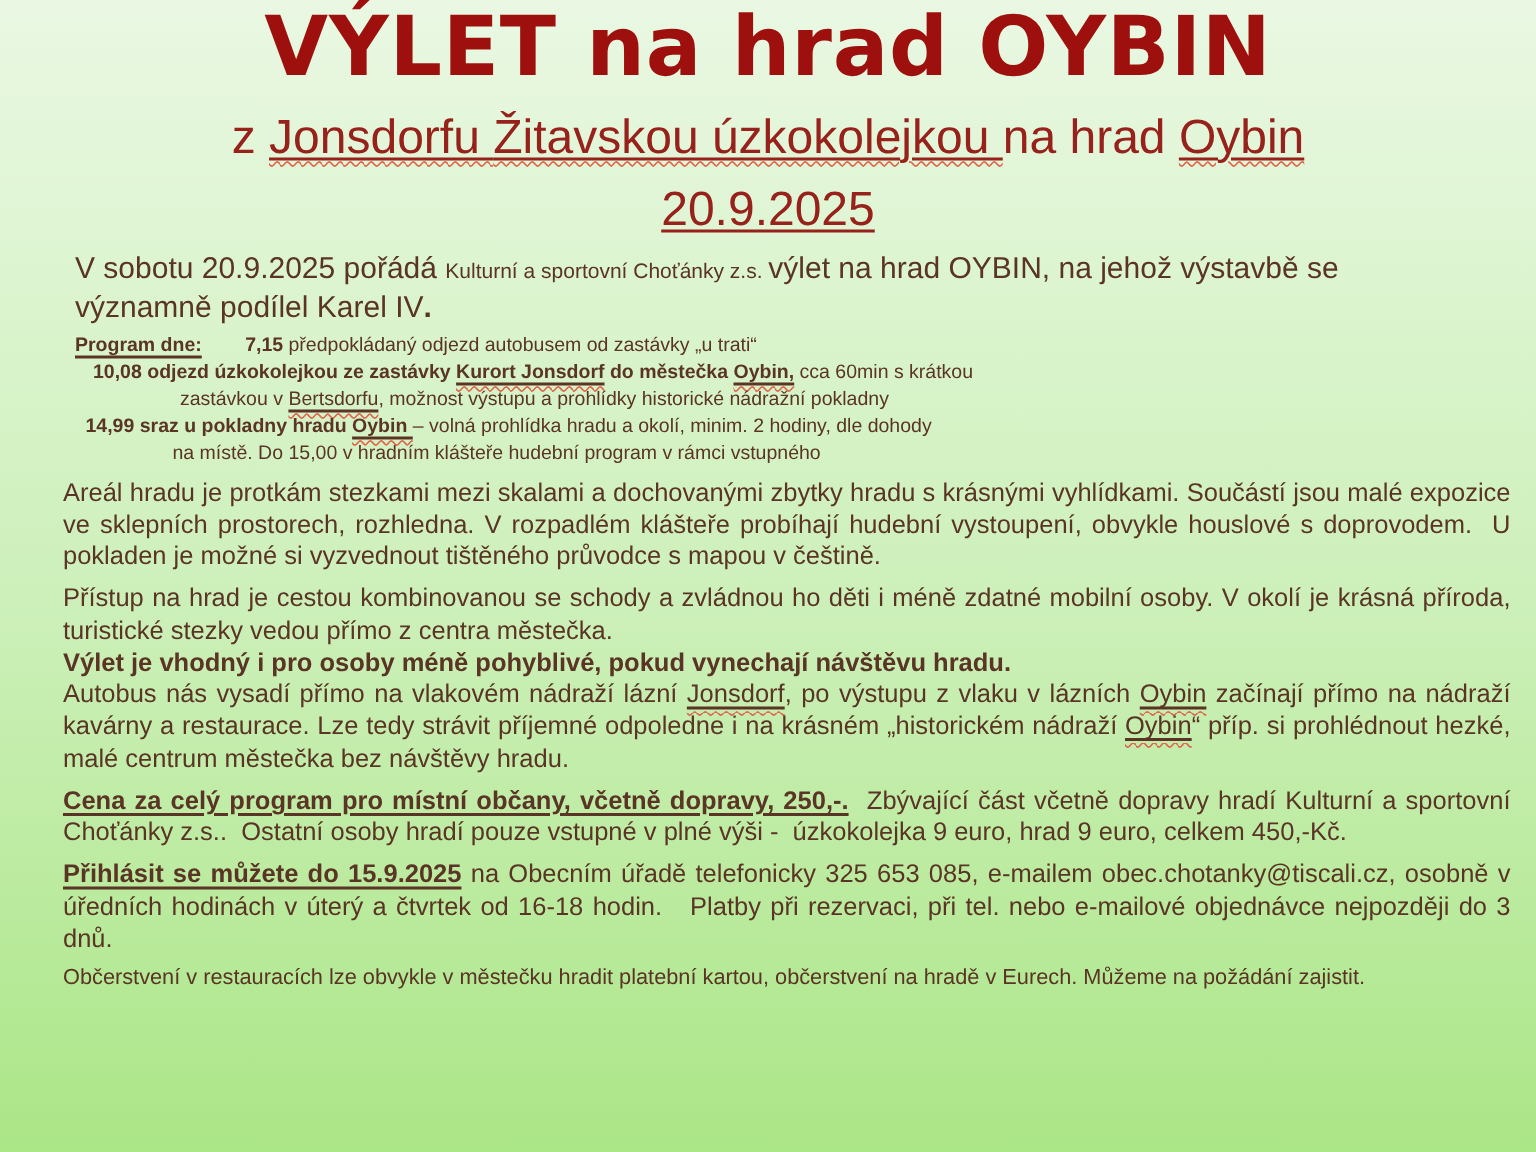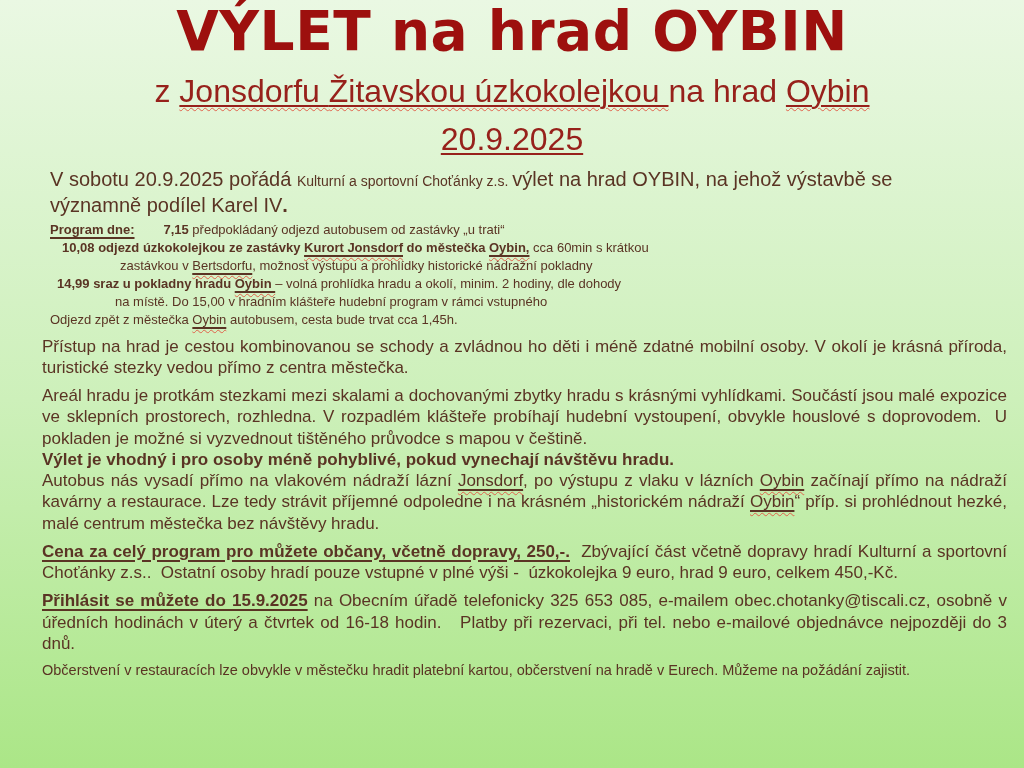--- a/index.html
+++ b/index.html
@@ -57,21 +57,20 @@
 <div class="title">VÝLET na hrad OYBIN</div>
 <div>
     <div class="block subtitle"><span class="">z </span><span class="s-u"><span class="s-w">Jonsdorfu </span></span><span class="s-u"><span class="s-w">Žitavskou úzkokolejkou </span></span><span class="">na hrad </span><span class="s-u"><span class="s-w">Oybin</span></span></div>
     <div class="block dateline"><span class="s-u">20.9.2025</span></div>
     <div class="block lead"><span class="">V sobotu 20.9.2025 pořádá </span><span class="s-sm">Kulturní a sportovní Choťánky z.s. </span><span class="">výlet na hrad OYBIN, na jehož výstavbě se významně podílel Karel IV</span><span class="s-b">.</span></div>
     <div class="block prog"><span class="s-b s-u">Program dne:</span><span class="">        </span><span class="s-b">7,15</span><span class=""> předpokládaný odjezd autobusem od zastávky „u trati“</span></div>
     <div class="block prog i1"><span class="s-b">10,08 odjezd úzkokolejkou ze zastávky </span><span class="s-b s-u"><span class="s-w">Kurort Jonsdorf</span></span><span class="s-b"> do městečka </span><span class="s-b s-u"><span class="s-w">Oybin,</span></span><span class=""> cca 60min s krátkou</span></div>
     <div class="block prog i2"><span class="">zastávkou v </span><span class="s-u"><span class="s-w">Bertsdorfu</span></span><span class="">, možnost výstupu a prohlídky historické nádražní pokladny</span></div>
     <div class="block prog i3"><span class="s-b">14,99 sraz u pokladny hradu </span><span class="s-b s-u"><span class="s-w">Oybin </span></span><span class="">– volná prohlídka hradu a okolí, minim. 2 hodiny, dle dohody</span></div>
     <div class="block prog i4"><span class="">na místě. Do 15,00 v hradním klášteře hudební program v rámci vstupného</span></div>
-    <div class="block prog i5"><span class="">Odjezd zpět z městečka </span><span class="s-u"><span class="s-w">Oybin</span></span><span class=""> autobusem, cesta bude trvat cca 1,45h.</span></div>
+    <div class="block para"><span class="">Areál hradu je protkám stezkami mezi skalami a dochovanými zbytky hradu s krásnými vyhlídkami. Součástí jsou malé expozice ve sklepních prostorech, rozhledna. V rozpadlém klášteře probíhají hudební vystoupení, obvykle houslové s doprovodem.  U pokladen je možné si vyzvednout tištěného průvodce s mapou v češtině.</span></div>
     <div class="block para"><span class="">Přístup na hrad je cestou kombinovanou se schody a zvládnou ho děti i méně zdatné mobilní osoby. V okolí je krásná příroda, turistické stezky vedou přímo z centra městečka.</span></div>
-    <div class="block para"><span class="">Areál hradu je protkám stezkami mezi skalami a dochovanými zbytky hradu s krásnými vyhlídkami. Součástí jsou malé expozice ve sklepních prostorech, rozhledna. V rozpadlém klášteře probíhají hudební vystoupení, obvykle houslové s doprovodem.  U pokladen je možné si vyzvednout tištěného průvodce s mapou v češtině.</span></div>
     <div class="block para nogap"><span class="s-b">Výlet je vhodný i pro osoby méně pohyblivé, pokud vynechají návštěvu hradu.</span></div>
     <div class="block para nogap"><span class="">Autobus nás vysadí přímo na vlakovém nádraží lázní </span><span class="s-u"><span class="s-w">Jonsdorf</span></span><span class="">, po výstupu z vlaku v lázních </span><span class="s-u"><span class="s-w">Oybin</span></span><span class=""> začínají přímo na nádraží kavárny a restaurace. Lze tedy strávit příjemné odpoledne i na krásném „historickém nádraží </span><span class="s-u"><span class="s-w">Oybin</span></span><span class="">“ příp. si prohlédnout hezké, malé centrum městečka bez návštěvy hradu.</span></div>
-    <div class="block para"><span class="s-b s-u">Cena za celý program pro můžete občany, včetně dopravy, 250,-.</span><span class="">  Zbývající část včetně dopravy hradí Kulturní a sportovní Choťánky z.s..  Ostatní osoby hradí pouze vstupné v plné výši -  úzkokolejka 9 euro, hrad 9 euro, celkem 450,-Kč.</span></div>
+    <div class="block para"><span class="s-b s-u">Cena za celý program pro místní občany, včetně dopravy, 250,-.</span><span class="">  Zbývající část včetně dopravy hradí Kulturní a sportovní Choťánky z.s..  Ostatní osoby hradí pouze vstupné v plné výši -  úzkokolejka 9 euro, hrad 9 euro, celkem 450,-Kč.</span></div>
     <div class="block para"><span class="s-b s-u">Přihlásit se můžete do 15.9.2025</span><span class=""> na Obecním úřadě telefonicky 325 653 085, e-mailem obec.chotanky@tiscali.cz, osobně v úředních hodinách v úterý a čtvrtek od 16-18 hodin.   Platby při rezervaci, při tel. nebo e-mailové objednávce nejpozději do 3 dnů.</span></div>
     <div class="block para-sm"><span class="">Občerstvení v restauracích lze obvykle v městečku hradit platební kartou, občerstvení na hradě v Eurech. Můžeme na požádání zajistit.</span></div>
   </div>
 
 </body></html>

